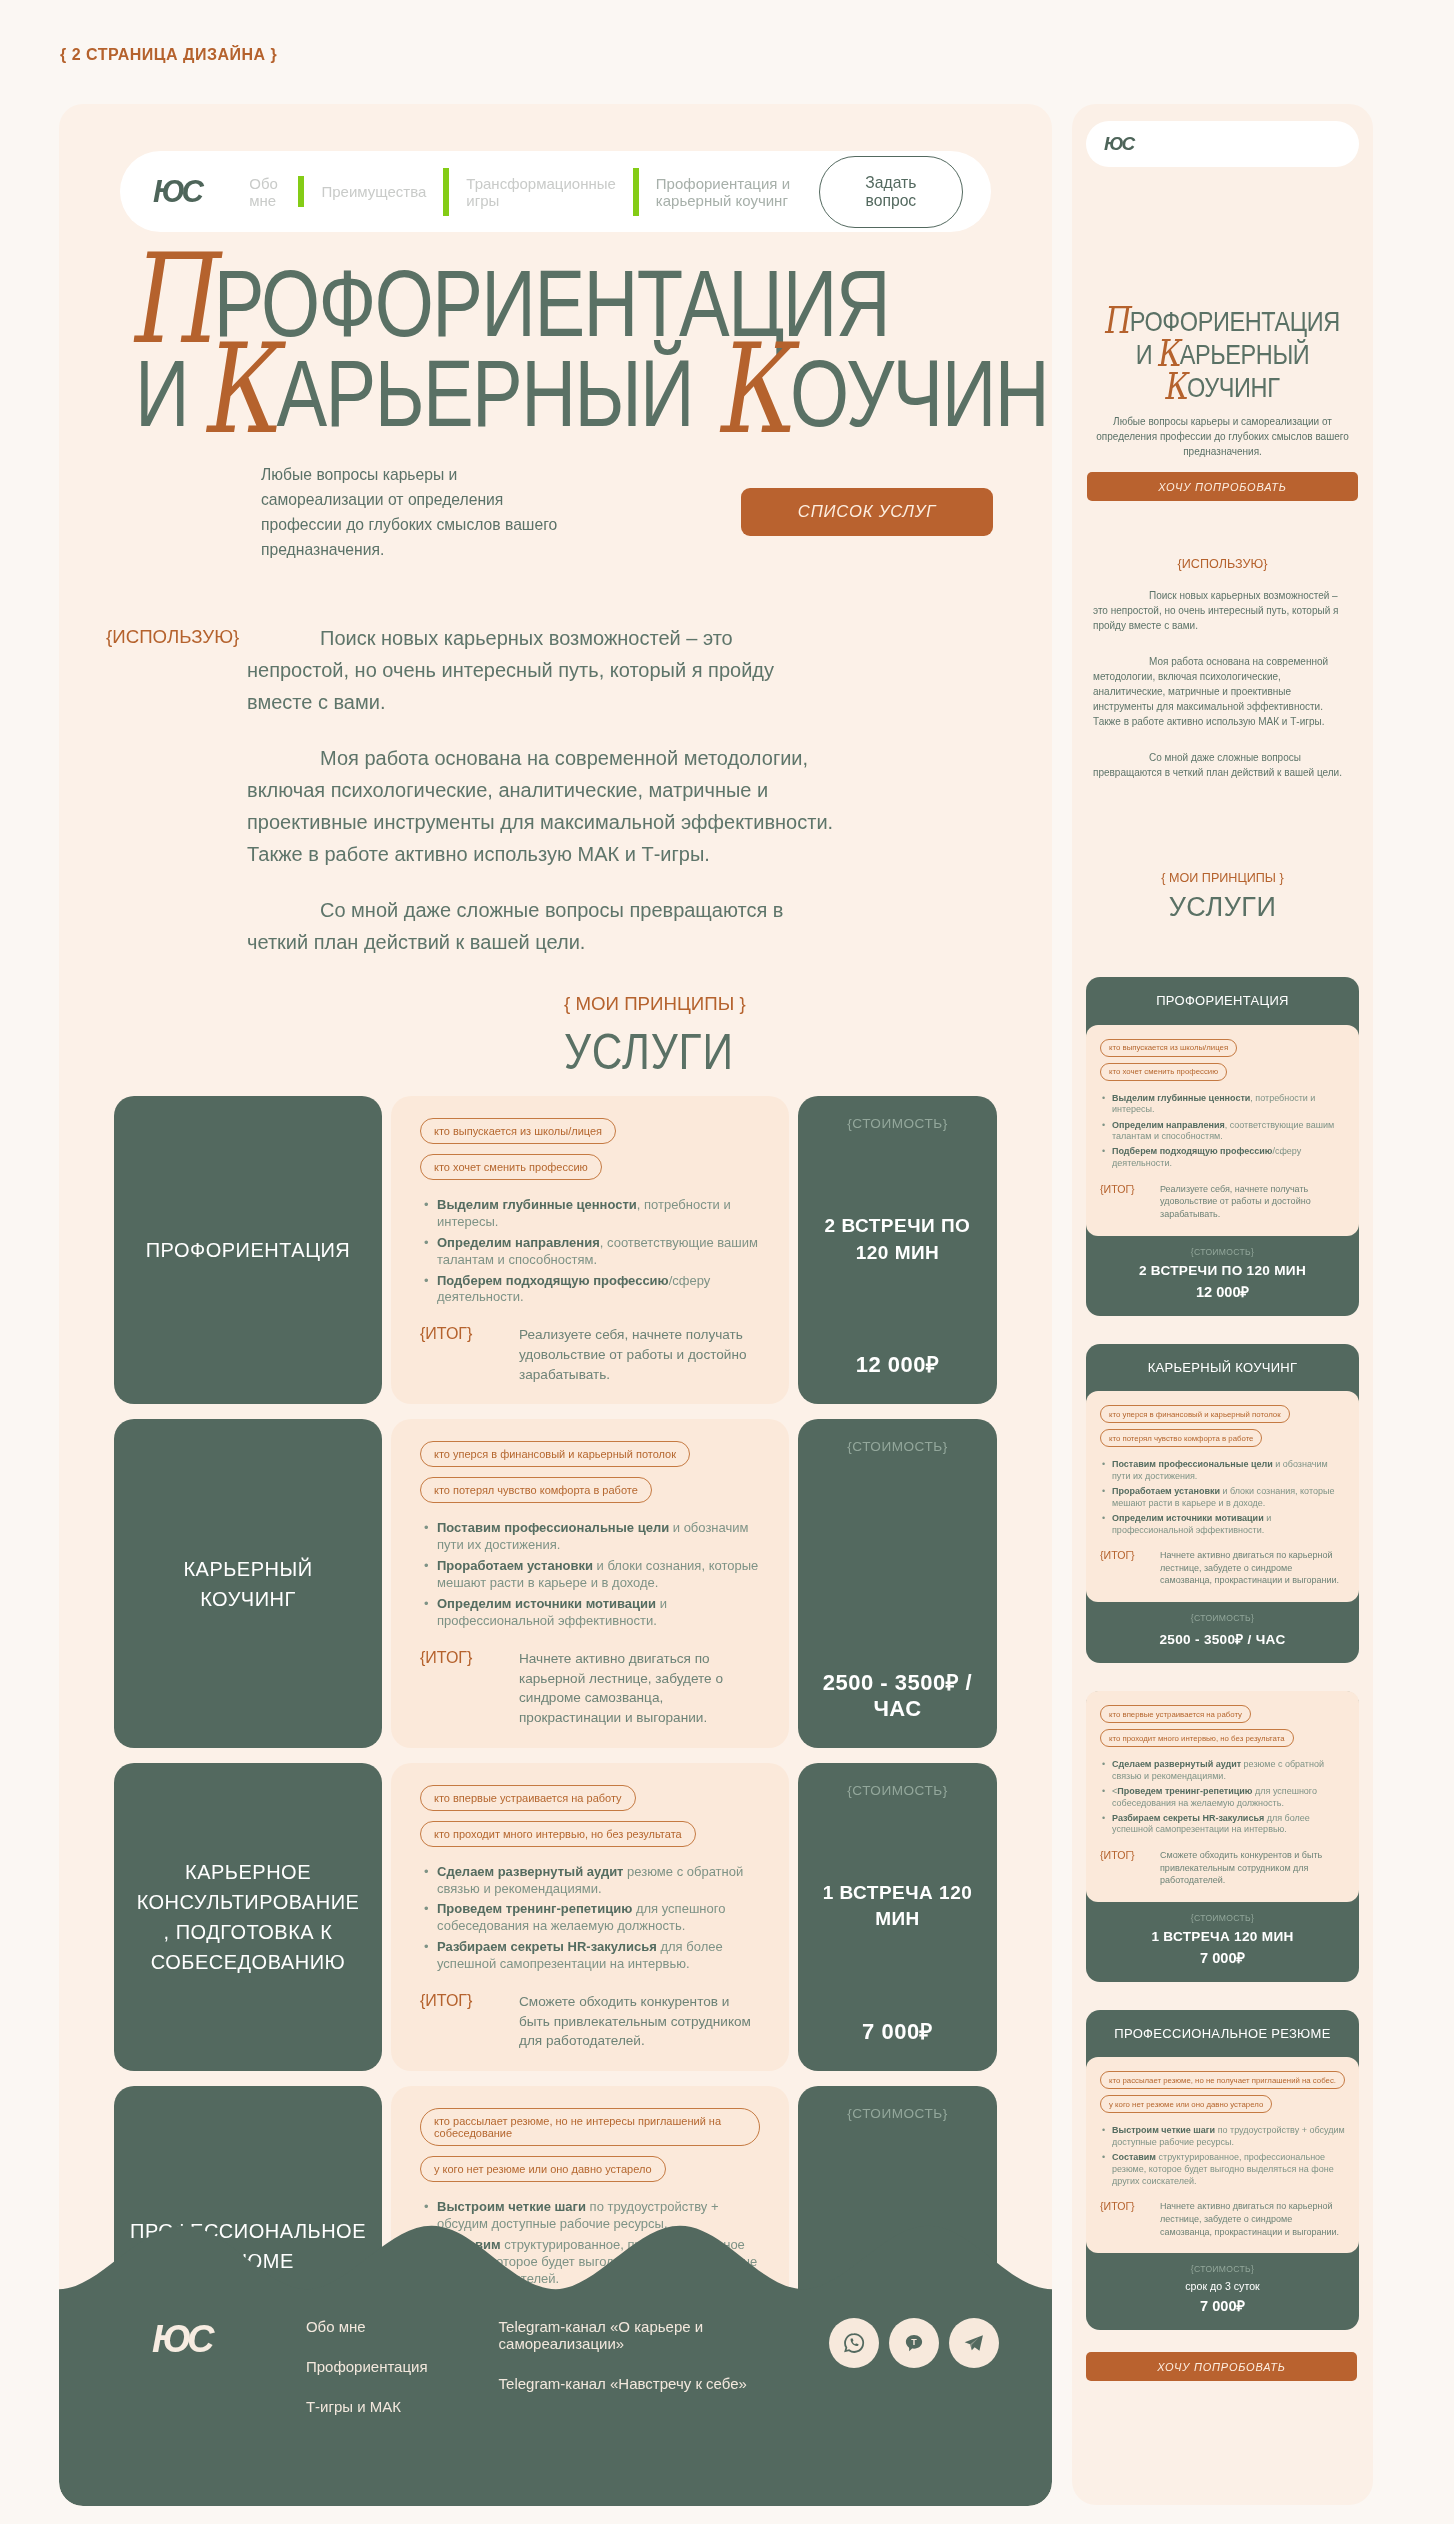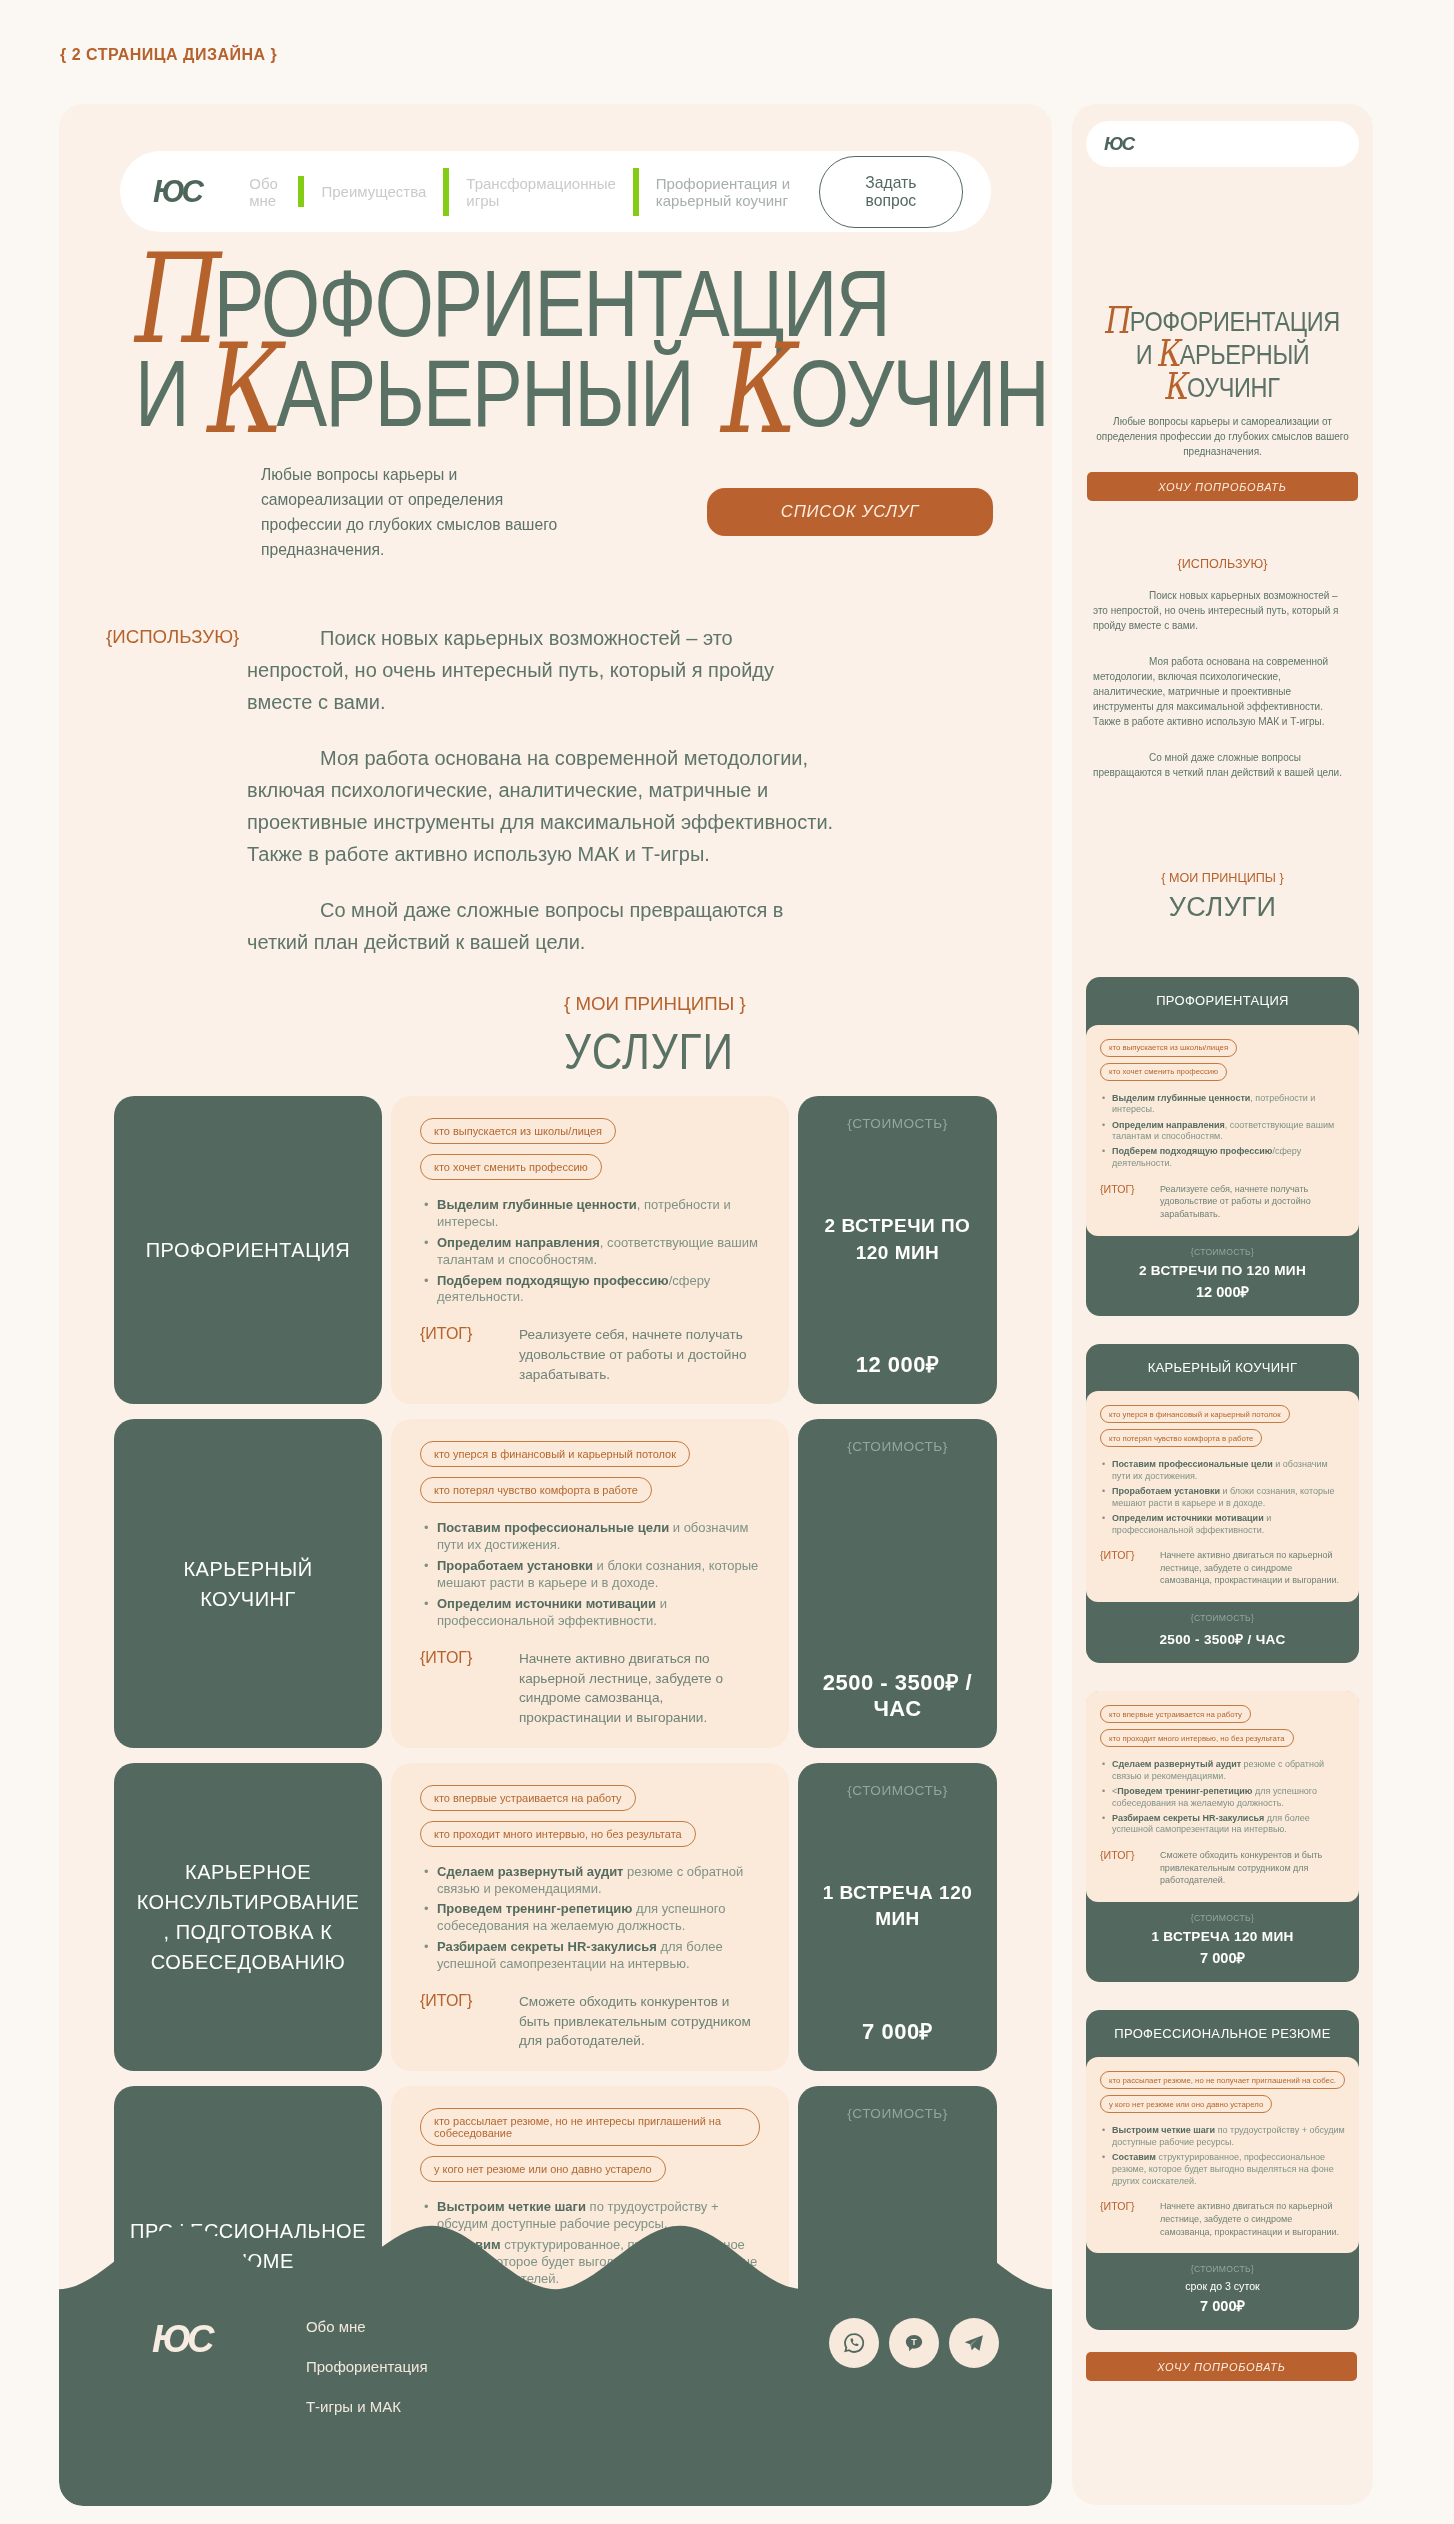--- a/index.html
+++ b/index.html
@@ -28,21 +28,21 @@
   .d-hero { margin-top:26px; padding:0 0 0 76px; }
   .t-line { white-space:nowrap; transform:scaleX(0.8); transform-origin:left;
             font-size:95px; line-height:0.95; color:#5a7165; font-weight:500; letter-spacing:-2px; }
   .script { font-family:"DejaVu Serif", serif; font-style:italic; font-weight:400;
             color:#b5622d; font-size:1.3em; line-height:0; position:relative; top:0.05em; margin-right:-0.06em; }
   .t-gap { display:inline-block; width:35px; }
   .d-hero-row { display:flex; align-items:center; margin-top:23px; padding:0 59px 0 126px; }
   .d-sub { width:323px; font-size:15.7px; line-height:1.6; color:#5b7268; }
   .btn-orange { background:#b9622f; color:#fdeee0; border:none; cursor:pointer;
                 display:flex; align-items:center; justify-content:center; letter-spacing:0.8px;font-style:italic; }
-  .d-services-btn { margin-left:auto; width:286px; height:48px; border-radius:18px; font-size:16.7px; }
+  .d-services-btn { margin-left:auto; width:252px; height:48px; border-radius:9px; font-size:16.7px; }
 
   
   .d-about { position:relative; margin-top:60px; }
   .d-about-label { position:absolute; left:47px; top:4px; color:#b5622d; font-size:18.7px; }
   .d-about-text { margin:0 212px 0 188px; }
   .d-about-text p { font-size:20px; line-height:1.6; color:#5e756a; text-indent:73px; font-weight:500; }
   .d-about-text p + p { margin-top:24px; }
 
   
   .d-srv-head { margin:35px 0 0 505px; }
@@ -285,20 +285,24 @@
         <path fill="#53695f" d="M0,205 L0,158 C80,158 158,33 246,33 C334,33 404,158 492,158 C572,158 650,33 738,33 C826,33 896,158 984,158 C1064,158 1142,33 1230,33 C1318,33 1388,158 1476,158 C1556,158 1634,33 1722,33 C1810,33 1880,158 1967,158 L1967,205 Z"></path>
       </svg>
       <div class="footer-body">
         <div class="f-row1">
           <div class="f-logo logo">ЮС</div>
           <div class="f-col">
             <div class="f-link">Обо мне</div>
             <div class="f-link">Профориентация</div>
             <div class="f-link">Т-игры и МАК</div>
           </div>
+          <div class="f-col ch">
+            <div class="f-link">Telegram-канал «О карьере и самореализации»</div>
+            <div class="f-link">Telegram-канал «Навстречу к себе»</div>
+          </div>
           <div class="f-social">
             <div class="soc">
               <svg viewBox="0 0 32 32">
                   <path d="M16 5a11 11 0 0 0-9.4 16.7L5.4 26l4.5-1.1A11 11 0 1 0 16 5z" fill="none" stroke="#53695f" stroke-width="2.2"></path>
                   <path d="M12.4 10.8c.4-.9 1.8-1 2.1 0l.7 1.8c.1.4 0 .8-.3 1.1l-.7.7c.6 1.4 1.7 2.5 3.1 3.1l.7-.7c.3-.3.7-.4 1.1-.3l1.8.7c1 .3.9 1.7 0 2.1-.5.2-1.1.4-1.6.3-4-.3-7.2-3.5-7.5-7.5 0-.5.1-1.1.3-1.6z" fill="#53695f"></path>
                 </svg>
             </div>
             <div class="soc">
               <svg viewBox="0 0 32 32">
                   <path d="M16 6c5.6 0 10 3.8 10 8.6 0 4.7-4.4 8.5-10 8.5-.8 0-1.6-.1-2.3-.2L10 26v-4.3c-2.4-1.5-4-4-4-7.1C6 9.8 10.4 6 16 6z" fill="#53695f"></path>

